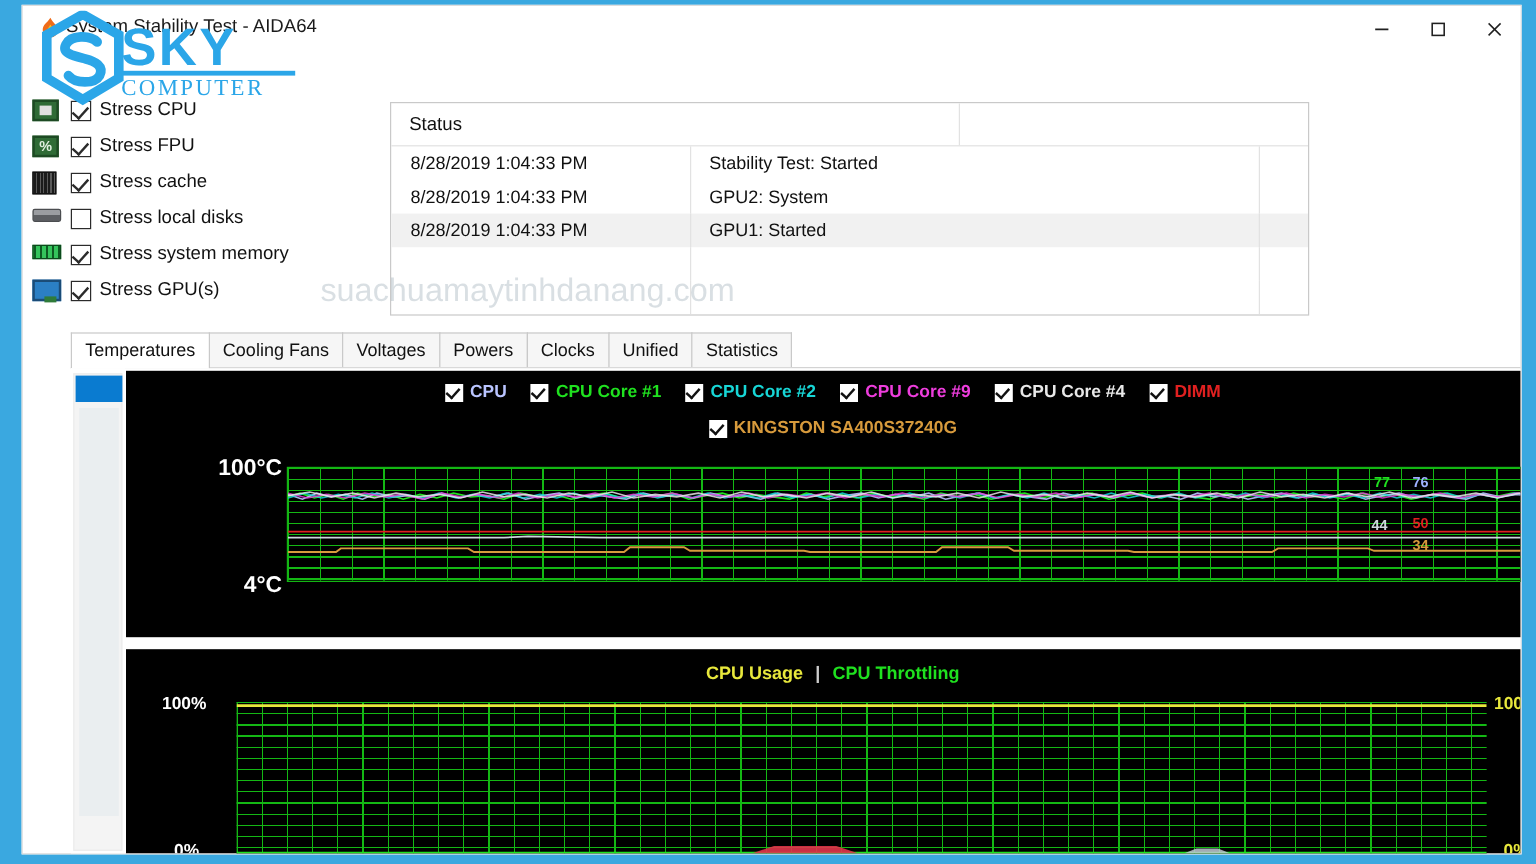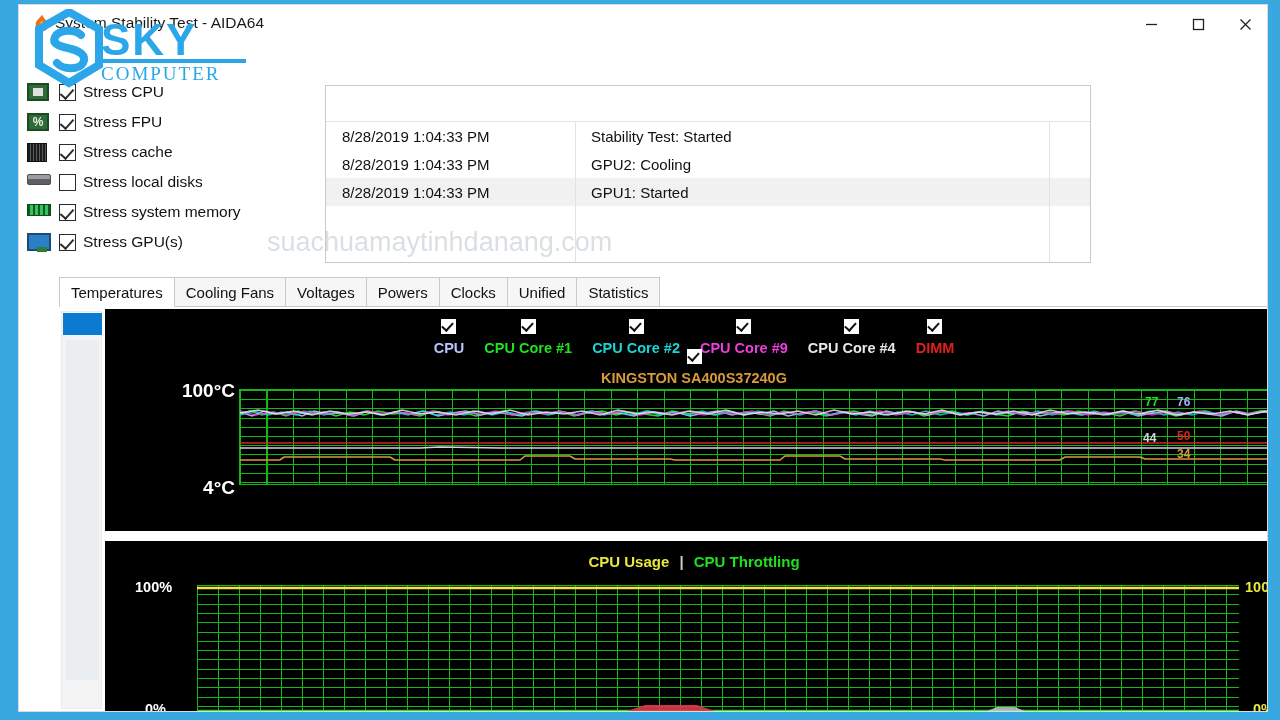--- a/index.html
+++ b/index.html
@@ -176,21 +176,21 @@
   #temp-panel { left: 46px; top: 2px; width: 1178px; height: 222px; }
   #usage-panel { left: 46px; top: 234px; width: 1178px; height: 172px; }
 
   
   .legend {
     position: absolute; left: 0; top: 10px; width: 100%;
     display: flex; justify-content: center; align-items: center;
     gap: 20px;
   }
   .legend.row2 { top: 40px; }
-  .lg-item { display: flex; align-items: center; gap: 6px; flex-direction: column; }
+  .lg-item { display: flex; align-items: center; gap: 6px; }
   .lg-cb {
     width: 15px; height: 15px; background: #fff;
     position: relative; flex: none;
   }
   .lg-cb::after {
     content:""; position:absolute; left:3px; top:1px;
     width:5px; height:9px;
     border: solid #111; border-width: 0 2px 2px 0;
     transform: rotate(42deg);
   }
@@ -348,30 +348,31 @@
         <div class="opt-icon">
             <div class="ic-gpu"></div>
           </div>
         <div class="cb checked"></div>
         <div class="opt-label">Stress GPU(s)</div>
       </div>
     </div>
 
     <div class="table">
       <div class="tr head">
+        <div class="td-status">Status</div>
         <div class="td-pad"></div>
       </div>
       <div class="tr">
         <div class="td-date">8/28/2019 1:04:33 PM</div>
         <div class="td-status">Stability Test: Started</div>
         <div class="td-pad"></div>
       </div>
       <div class="tr">
         <div class="td-date">8/28/2019 1:04:33 PM</div>
-        <div class="td-status">GPU2: Cooling</div>
+        <div class="td-status">GPU2: System</div>
         <div class="td-pad"></div>
       </div>
       <div class="tr alt">
         <div class="td-date">8/28/2019 1:04:33 PM</div>
         <div class="td-status">GPU1: Started</div>
         <div class="td-pad"></div>
       </div>
       <div class="tr blank">
         <div class="td-date"></div>
         <div class="td-status"></div>

